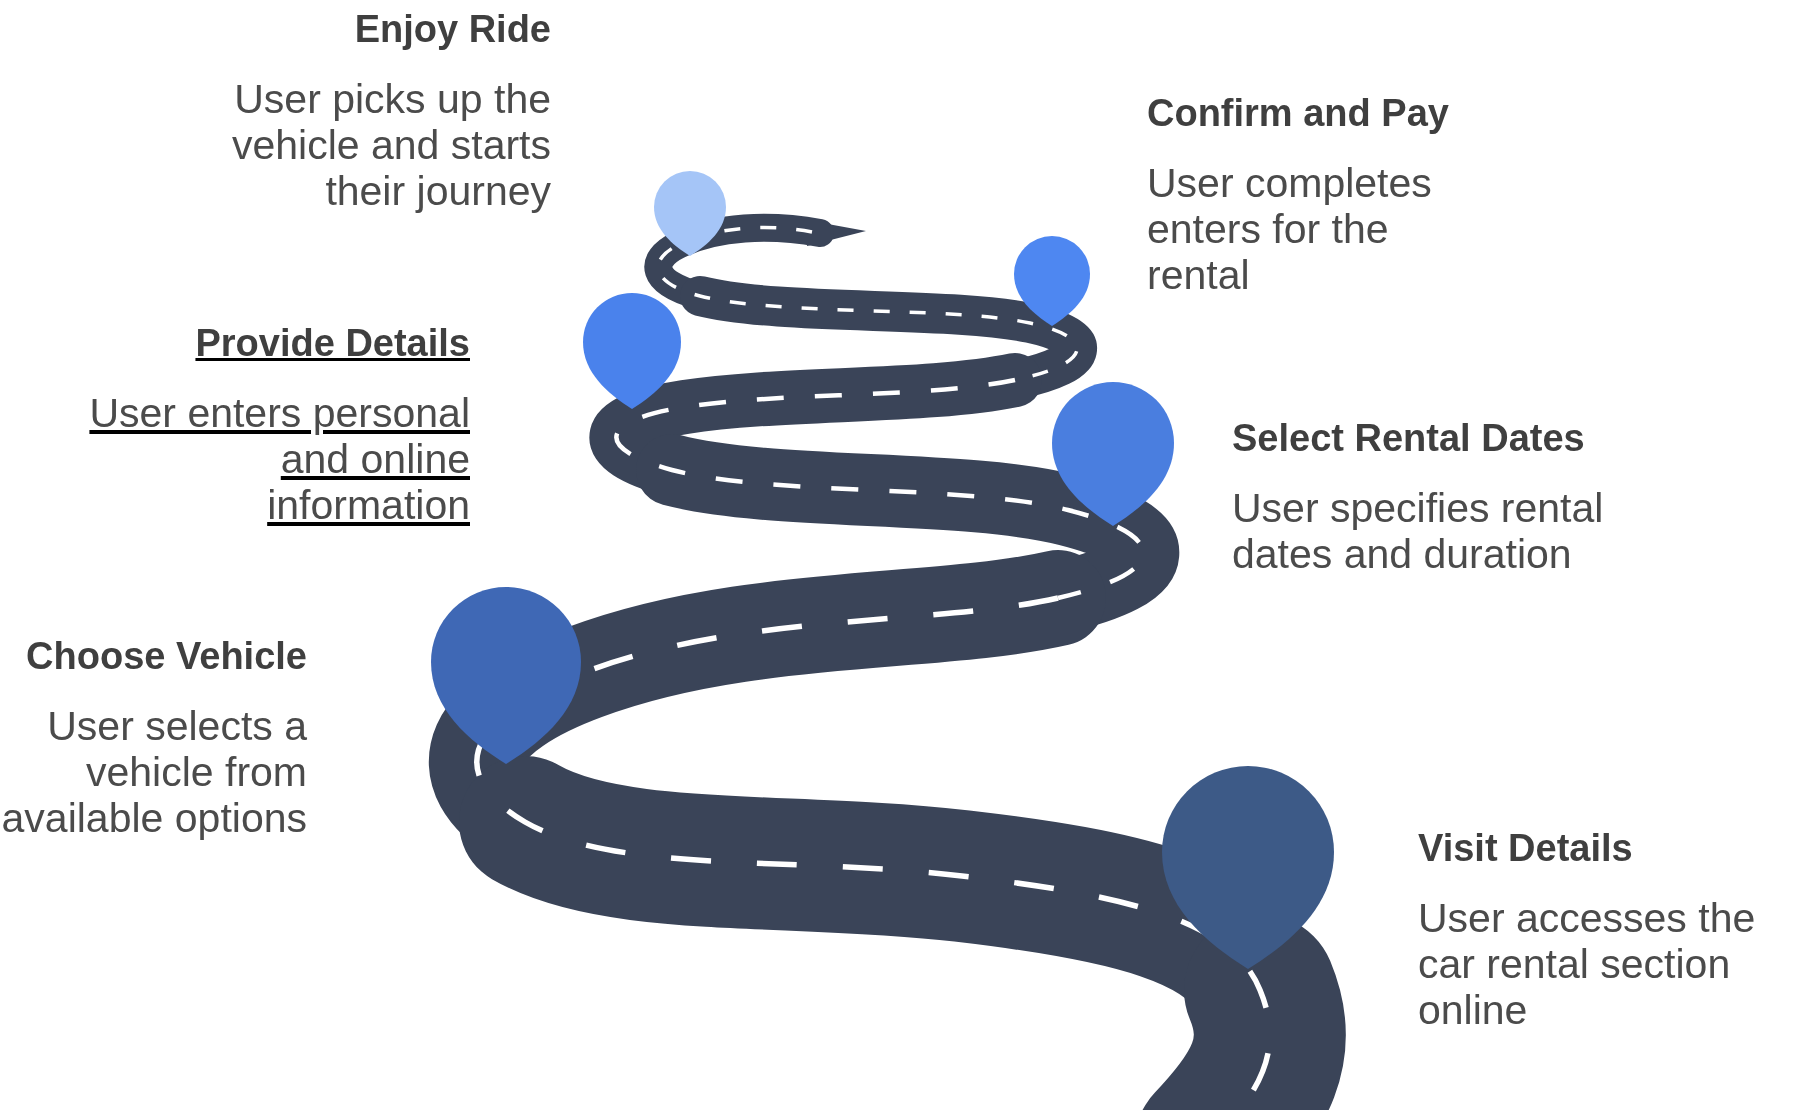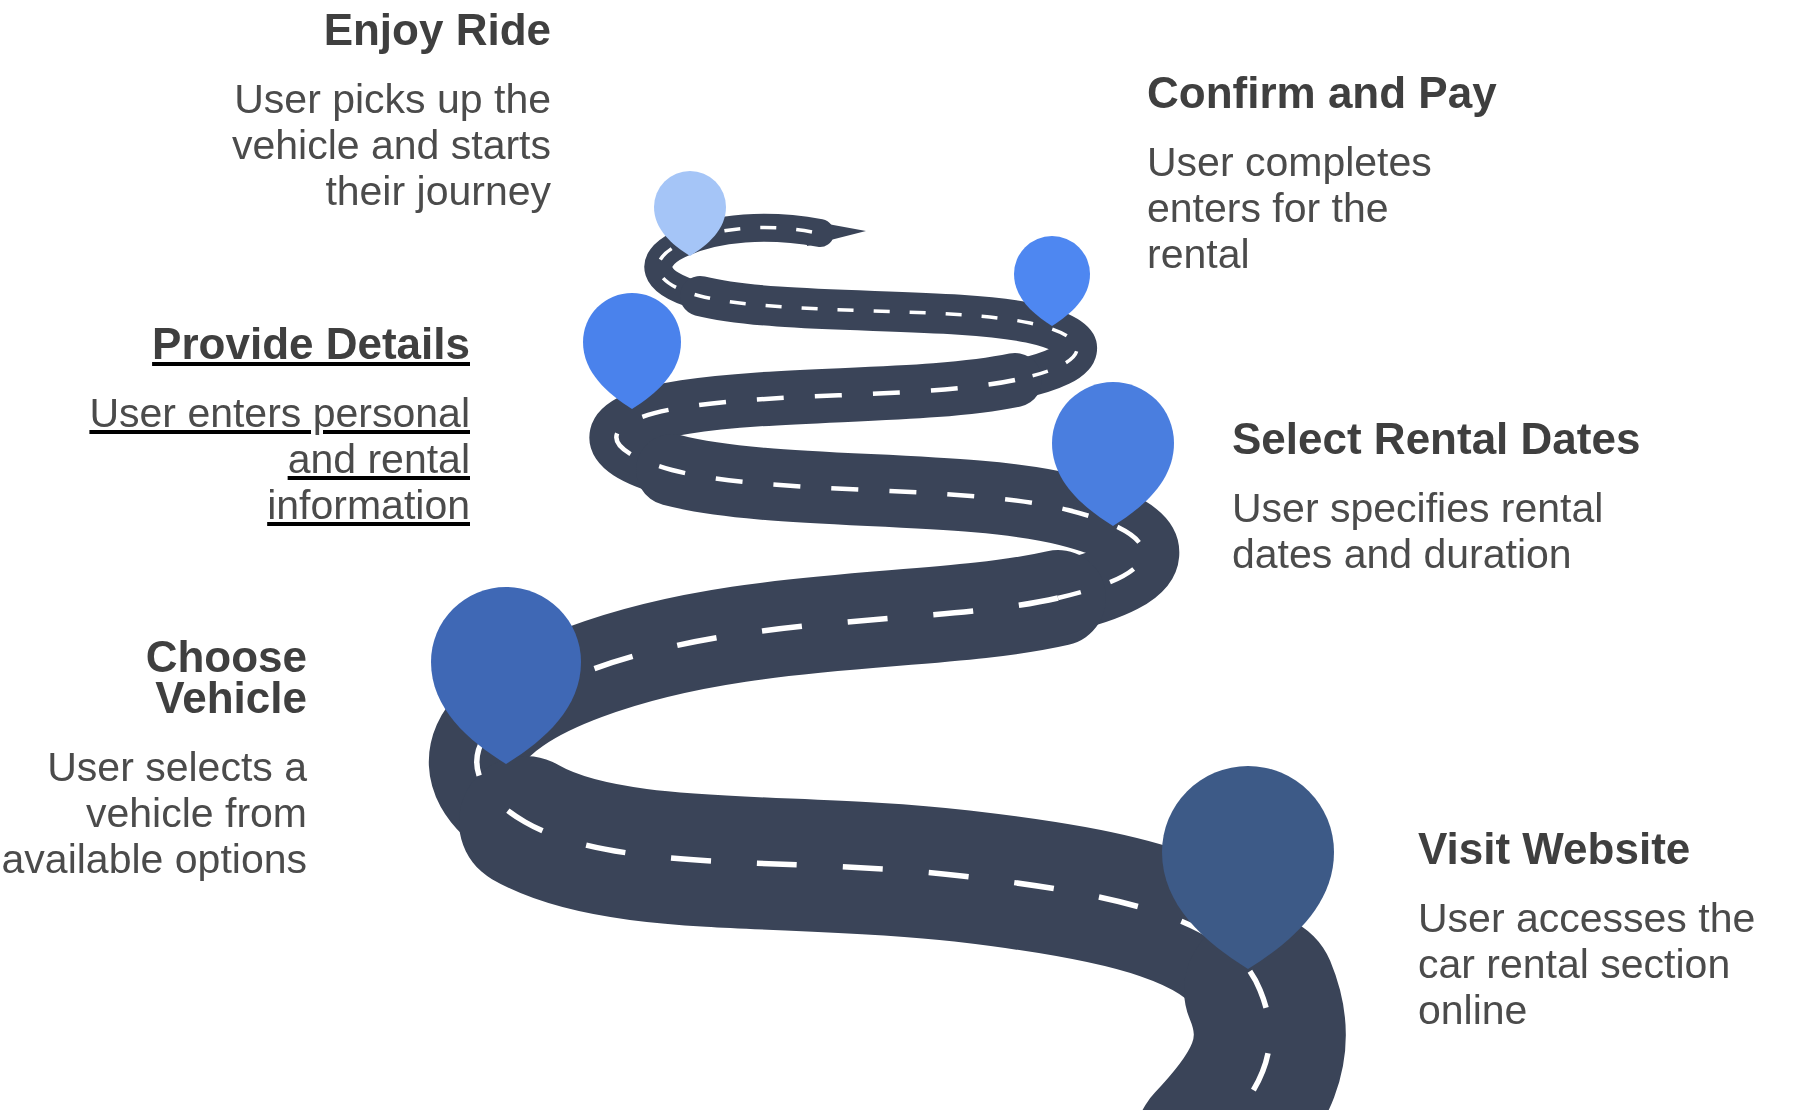--- a/index.html
+++ b/index.html
@@ -8,30 +8,30 @@
     width:1820px; height:1110px;
     overflow:hidden;
     background:#ffffff;
     font-family:"Liberation Sans", sans-serif;
   }
   .road-svg { position:absolute; left:0; top:0; width:1820px; height:1110px; }
   .step { position:absolute; }
   .step.align-right { text-align:right; }
   .step.align-left  { text-align:left; }
   .step-title {
-    font-size:44px; font-weight:bold; color:#3f3f3f;
+    font-size:38px; font-weight:bold; color:#3f3f3f;
     line-height:41px; margin:0 0 26px 0; white-space:pre-line;
   }
   .step-desc {
     font-size:41px; color:#4b4b4b;
     line-height:46px; white-space:pre-line;
   }
   
   .step-enjoy   { right:1269px; top:9px;   }
-  .step-confirm { left:1147px;  top:72px;  }
+  .step-confirm { left:1147px;  top:93px;  }
   .step-provide { right:1350px; top:323px;text-decoration:underline; }
   .step-select  { left:1232px;  top:418px; }
   .step-choose  { right:1513px; top:636px; }
   .step-visit   { left:1418px;  top:828px; }
 </style>
 </head>
 <body>
 
 <div class="canvas">
 
@@ -58,21 +58,21 @@
       <path d="M 1248 969 C 1205 942.3 1162 905.3 1162 852 A 86 86 0 1 1 1334 852 C 1334 905.3 1291 942.3 1248 969 Z" fill="#3D5A87"></path>
       <path d="M 506 764 C 468.5 740.8 431 708.5 431 662 A 75 75 0 1 1 581 662 C 581 708.5 543.5 740.8 506 764 Z" fill="#3F68B5"></path>
       <path d="M 1113 526 C 1082.5 507 1052 480.8 1052 443 A 61 61 0 1 1 1174 443 C 1174 480.8 1143.5 507 1113 526 Z" fill="#4A7EDF"></path>
       <path d="M 632 409 C 607.5 393.5 583 372.4 583 342 A 49 49 0 1 1 681 342 C 681 372.4 656.5 393.5 632 409 Z" fill="#4A82EC"></path>
       <path d="M 1052 326 C 1033 313.9 1014 297.6 1014 274 A 38 38 0 1 1 1090 274 C 1090 297.6 1071 313.9 1052 326 Z" fill="#4E87F1"></path>
       <path d="M 690 256 C 672 244.8 654 229.3 654 207 A 36 36 0 1 1 726 207 C 726 229.3 708 244.8 690 256 Z" fill="#A5C5F7"></path>
     </g>
   </svg>
 
   <div class="step step-visit align-left">
-    <div class="step-title">Visit Website</div>
+    <div class="step-title">Visit Details</div>
     <div class="step-desc">User accesses the
 car rental section
 online</div>
   </div>
 
   <div class="step step-select align-left">
     <div class="step-title">Select Rental Dates</div>
     <div class="step-desc">User specifies rental
 dates and duration</div>
   </div>
@@ -80,21 +80,21 @@
   <div class="step step-choose align-right">
     <div class="step-title">Choose Vehicle</div>
     <div class="step-desc">User selects a
 vehicle from
 available options</div>
   </div>
 
   <div class="step step-provide align-right">
     <div class="step-title">Provide Details</div>
     <div class="step-desc">User enters personal
-and rental
+and online
 information</div>
   </div>
 
   <div class="step step-confirm align-left">
     <div class="step-title">Confirm and Pay</div>
     <div class="step-desc">User completes
 enters for the
 rental</div>
   </div>
 

